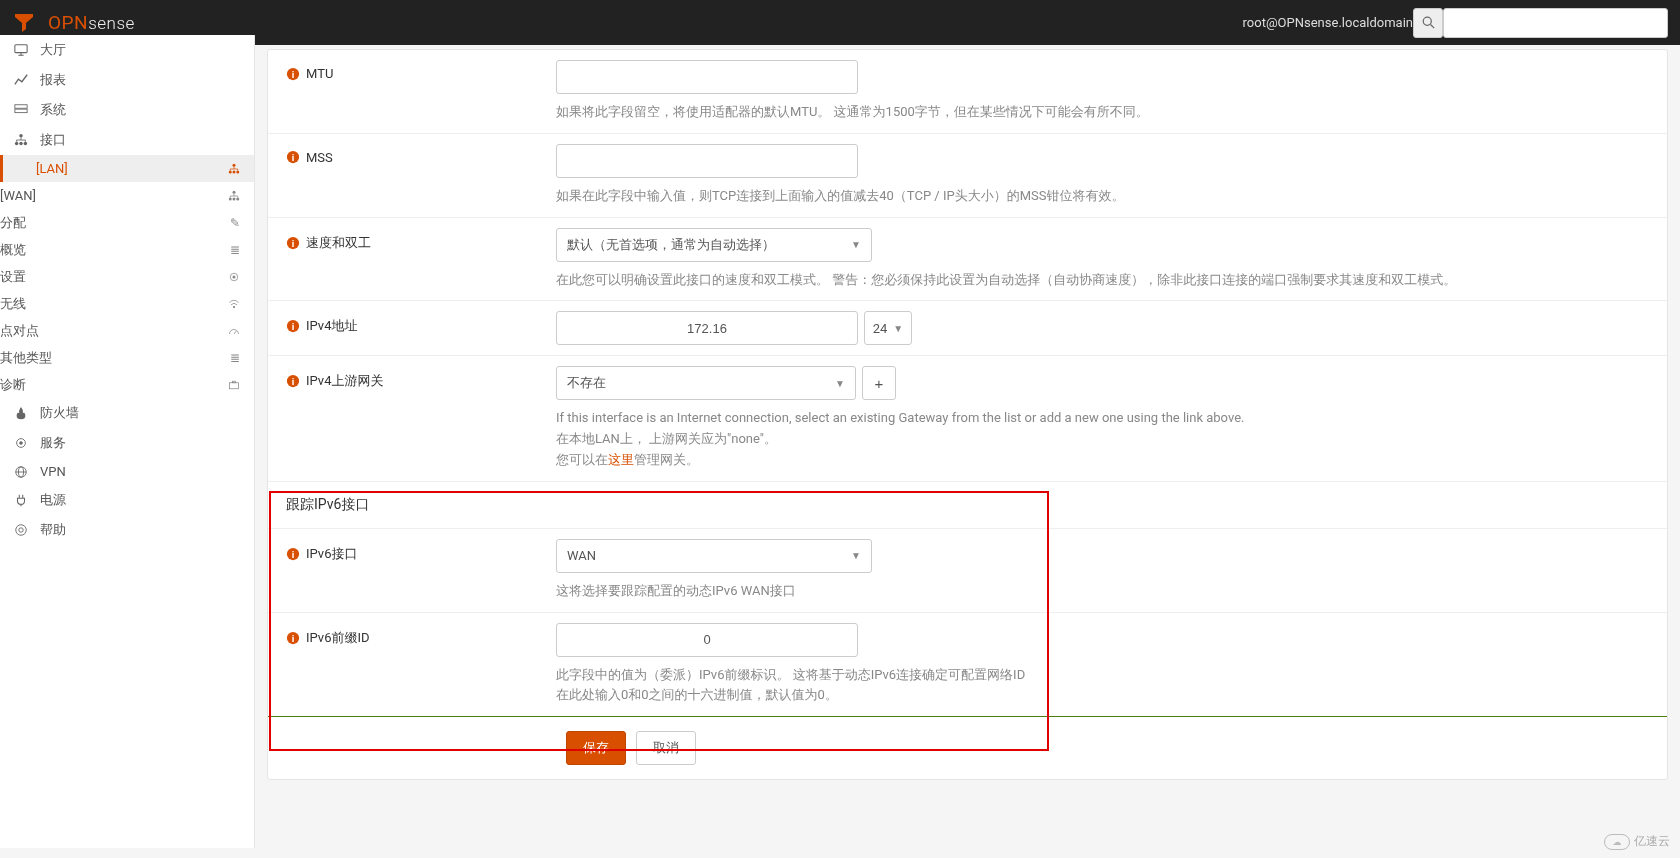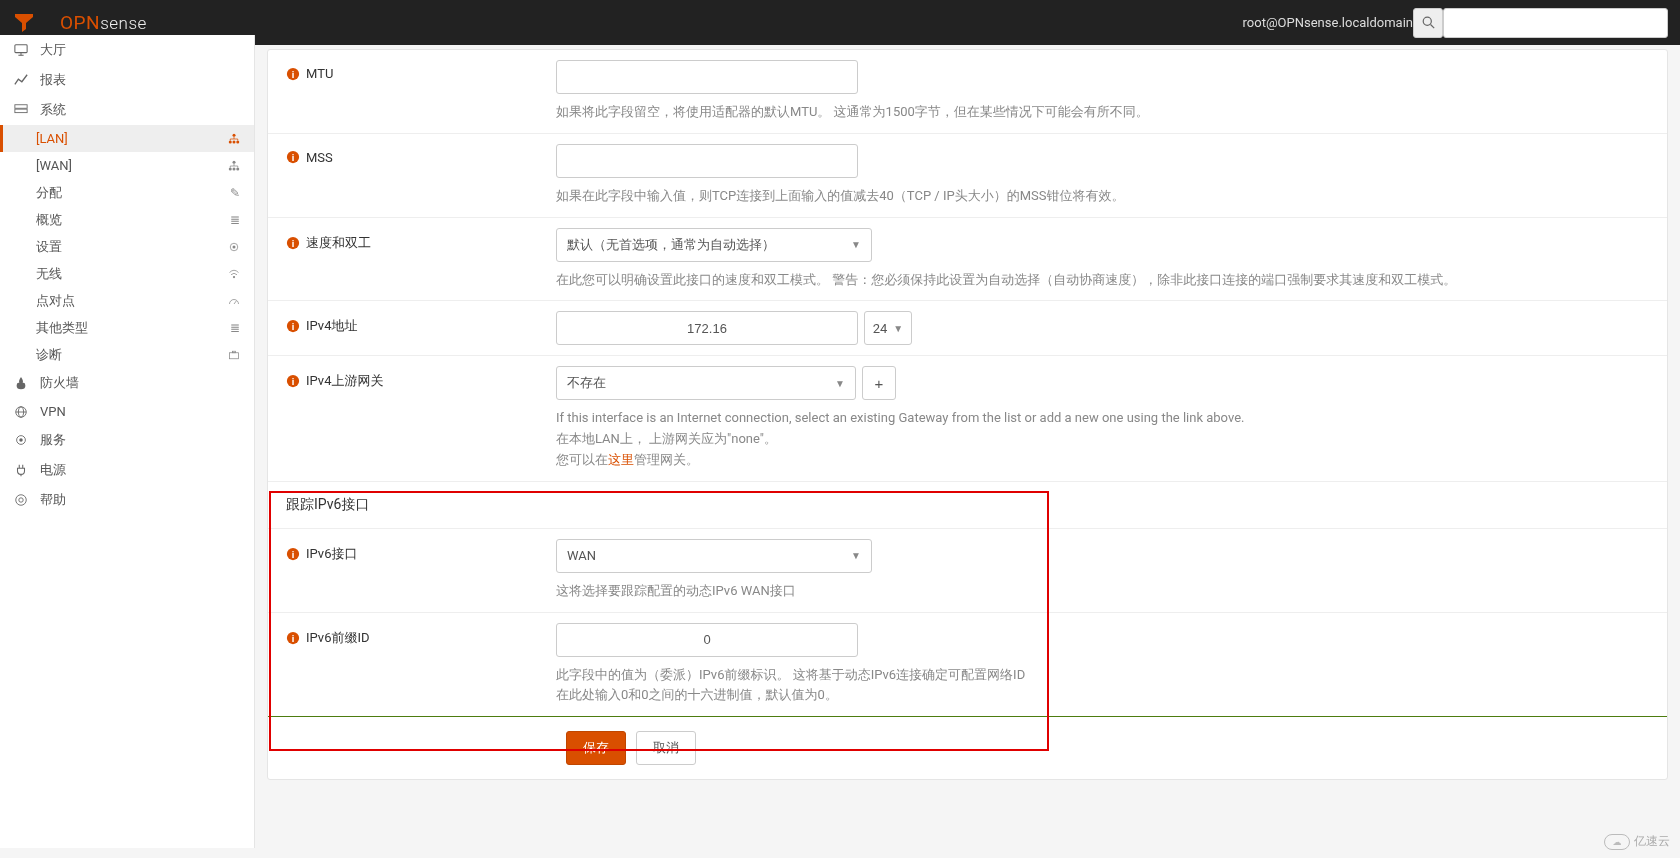--- a/index.html
+++ b/index.html
@@ -1,34 +1,34 @@
 <!DOCTYPE html>
 <html><head>
 <meta charset="utf-8">
 <style>
 * { box-sizing: border-box; margin: 0; padding: 0; }
 body { font-family: -apple-system, "Segoe UI", Roboto, "Helvetica Neue", Arial, sans-serif; font-size: 13px; color: #555; background: #f5f5f5; width: 1680px; height: 858px; overflow: hidden; position: relative; }
 
 
 .header { background: #222; height: 45px; display: flex; align-items: center; padding: 0 12px; color: #fff; }
-.logo { display: flex; align-items: center; gap: 24px; }
+.logo { display: flex; align-items: center; gap: 12px; }
 .logo-icon { width: 24px; height: 24px; }
 .logo-text { font-size: 19px; letter-spacing: 0.5px; display: flex; align-items: baseline; }
 .logo-opn { color: #d94f00; font-weight: 400; }
 .logo-sense { color: #eee; font-weight: 300; text-transform: lowercase; font-size: 17px; }
 .header-right { margin-left: auto; display: flex; align-items: center; }
 .user-label { color: #ddd; font-size: 13px; }
 .search-btn { background: #eee; border: 1px solid #ccc; width: 30px; height: 30px; border-radius: 3px; display: flex; align-items: center; justify-content: center; color: #666; cursor: pointer; }
 .search-input { width: 225px; height: 30px; background: #fff; border: 1px solid #ccc; border-radius: 3px; padding: 0 8px; font-size: 13px; }
 
 
 .sidebar { position: absolute; top: 35px; left: 0; width: 255px; background: #fff; height: calc(100% - 45px); border-right: 1px solid #e5e5e5; }
 .nav-item { display: flex; align-items: center; padding: 6px 14px; color: #555; cursor: pointer; font-size: 13px; }
 .nav-item .icon { width: 18px; margin-right: 8px; color: #666; }
-.nav-sub { padding-left: 36px; display: flex; align-items: center; justify-content: space-between; padding-right: 14px; height: 27px; font-size: 13px; color: #555; cursor: pointer; }
+.nav-sub { display: flex; align-items: center; justify-content: space-between; padding-right: 14px; height: 27px; font-size: 13px; color: #555; cursor: pointer; }
 .nav-sub.active { background: #eee; color: #d94f00; border-left: 3px solid #d94f00; padding-left: 33px; }
 .nav-sub .sub-icon { color: #888; font-size: 12px; }
 .nav-sub.active .sub-icon { color: #d94f00; }
 .nav-item.expanded { background: #fff; }
 
 
 .main { position: absolute; top: 45px; left: 255px; right: 0; bottom: 0; padding: 0 12px; overflow: hidden; }
 .panel { background: #fff; border: 1px solid #e5e5e5; border-radius: 3px; margin-top: 4px; }
 .row { display: flex; padding: 10px 18px; border-top: 1px solid #eee; align-items: flex-start; }
 .row:first-child { border-top: none; }
@@ -108,20 +108,35 @@
     </div>
   <div class="nav-item">
       <span class="icon">
         <svg width="14" height="14" viewBox="0 0 16 16">
           <rect x="1" y="2" width="14" height="4" fill="none" stroke="#666"></rect>
           <rect x="1" y="7" width="14" height="4" fill="none" stroke="#666"></rect>
         </svg>
       </span>
       <span>系统</span>
     </div>
+  <div class="nav-item expanded">
+      <span class="icon">
+        <svg width="14" height="14" viewBox="0 0 16 16">
+          <circle cx="8" cy="3" r="2" fill="#666"></circle>
+          <circle cx="3" cy="12" r="2" fill="#666"></circle>
+          <circle cx="8" cy="12" r="2" fill="#666"></circle>
+          <circle cx="13" cy="12" r="2" fill="#666"></circle>
+          <line x1="8" y1="5" x2="8" y2="8" stroke="#666"></line>
+          <line x1="3" y1="8" x2="13" y2="8" stroke="#666"></line>
+          <line x1="3" y1="8" x2="3" y2="10" stroke="#666"></line>
+          <line x1="13" y1="8" x2="13" y2="10" stroke="#666"></line>
+        </svg>
+      </span>
+      <span>接口</span>
+    </div>
 
   <div class="nav-sub active">
       <span>[LAN]</span>
       <span class="sub-icon">
         <svg width="12" height="12" viewBox="0 0 16 16">
           <circle cx="8" cy="3" r="2" fill="currentColor"></circle>
           <circle cx="3" cy="12" r="2" fill="currentColor"></circle>
           <circle cx="8" cy="12" r="2" fill="currentColor"></circle>
           <circle cx="13" cy="12" r="2" fill="currentColor"></circle>
           <line x1="8" y1="5" x2="8" y2="8" stroke="currentColor"></line>
@@ -200,35 +215,35 @@
       <span class="icon">
         <svg width="14" height="14" viewBox="0 0 16 16">
           <path d="M8 1 Q11 5 10 8 Q13 7 13 11 Q13 15 8 15 Q3 15 3 11 Q3 7 6 8 Q5 5 8 1" fill="#666"></path>
         </svg>
       </span>
       <span>防火墙</span>
     </div>
   <div class="nav-item">
       <span class="icon">
         <svg width="14" height="14" viewBox="0 0 16 16">
+          <circle cx="8" cy="8" r="5" fill="none" stroke="#666"></circle>
+          <circle cx="8" cy="8" r="2" fill="#666"></circle>
+        </svg>
+      </span>
+      <span>服务</span>
+    </div>
+  <div class="nav-item">
+      <span class="icon">
+        <svg width="14" height="14" viewBox="0 0 16 16">
           <circle cx="8" cy="8" r="6" fill="none" stroke="#666"></circle>
           <ellipse cx="8" cy="8" rx="3" ry="6" fill="none" stroke="#666"></ellipse>
           <line x1="2" y1="8" x2="14" y2="8" stroke="#666"></line>
         </svg>
       </span>
       <span>VPN</span>
-    </div>
-  <div class="nav-item">
-      <span class="icon">
-        <svg width="14" height="14" viewBox="0 0 16 16">
-          <circle cx="8" cy="8" r="5" fill="none" stroke="#666"></circle>
-          <circle cx="8" cy="8" r="2" fill="#666"></circle>
-        </svg>
-      </span>
-      <span>服务</span>
     </div>
   <div class="nav-item">
       <span class="icon">
         <svg width="14" height="14" viewBox="0 0 16 16">
           <path d="M6 2v4M10 2v4M4 6h8v3a4 4 0 0 1-8 0z M8 13v2" fill="none" stroke="#666" stroke-width="1.2"></path>
         </svg>
       </span>
       <span>电源</span>
     </div>
   <div class="nav-item">

